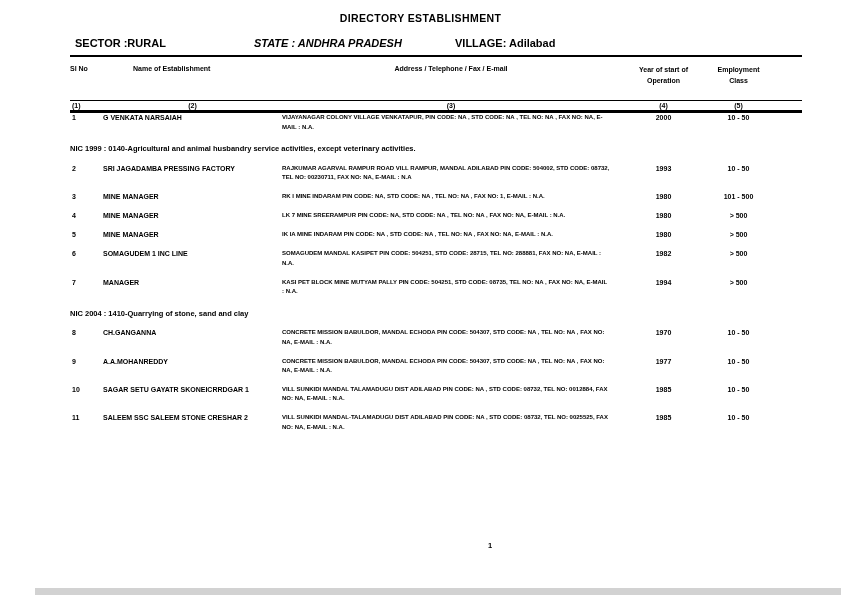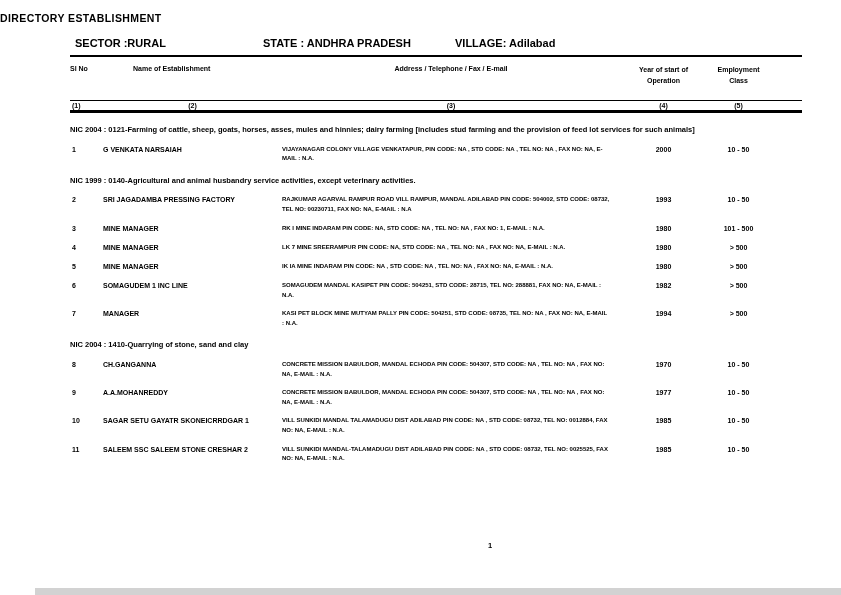--- a/index.html
+++ b/index.html
@@ -3,26 +3,26 @@
 <meta charset="utf-8">
 <style>
   html,body { margin:0; padding:0; }
   body {
     width:841px; height:595px; position:relative; overflow:hidden;
     background:#ffffff; color:#000;
     font-family:"Liberation Sans", sans-serif; font-weight:bold;
     -webkit-font-smoothing:antialiased;
   }
   .page-title {
-    position:absolute; top:12px; left:0; width:100%; 
+    position:absolute; top:12px; left:0; width:100%; text-align:center;
     font-size:10.5px; letter-spacing:.4px;
   }
   .meta-row { position:absolute; top:37px; left:0; width:100%; height:12px; font-size:11px; }
   .meta-sector   { position:absolute; left:75px; }
-  .meta-state    { position:absolute; left:263px; }
+  .meta-state    { position:absolute; left:254px;font-style:italic; }
   .meta-district { position:absolute; left:455px; }
 
   .table-area { position:absolute; left:70px; top:55px; width:732px; }
   .rule      { height:0; border-top:2px solid #000; }
   .rule.thin { border-top-width:1.5px; }
   .rule.thick{ border-top-width:3px; }
 
   .grid { display:grid; grid-template-columns:33px 179px 338px 87px 63px; }
 
   .hdr-row { padding:8px 0 14px; font-size:7px; }
@@ -77,21 +77,20 @@
     <div class="num-1">(1)</div>
     <div class="num-2">(2)</div>
     <div class="num-3">(3)</div>
     <div class="num-4">(4)</div>
     <div class="num-5">(5)</div>
   </div>
 
   <div class="rule thick"></div>
 
   <div id="table-body">
-      <div class="nic-heading">NIC 2004 : 0121-Farming of cattle, sheep, goats, horses, asses, mules and hinnies; dairy farming  [includes stud farming and the provision of feed lot services for such animals]</div>
       <div class="grid row">
         <div class="cell cell-sl">1</div>
         <div class="cell cell-name">G VENKATA NARSAIAH</div>
         <div class="cell cell-address">VIJAYANAGAR COLONY VILLAGE VENKATAPUR,  PIN CODE: NA , STD CODE: NA , TEL NO: NA , FAX NO: NA, E-MAIL : N.A.</div>
         <div class="cell cell-year">2000</div>
         <div class="cell cell-class">10 - 50</div>
       </div>
       <div class="nic-heading">NIC 1999 : 0140-Agricultural and animal husbandry service activities, except veterinary activities.</div>
       <div class="grid row">
         <div class="cell cell-sl">2</div>

